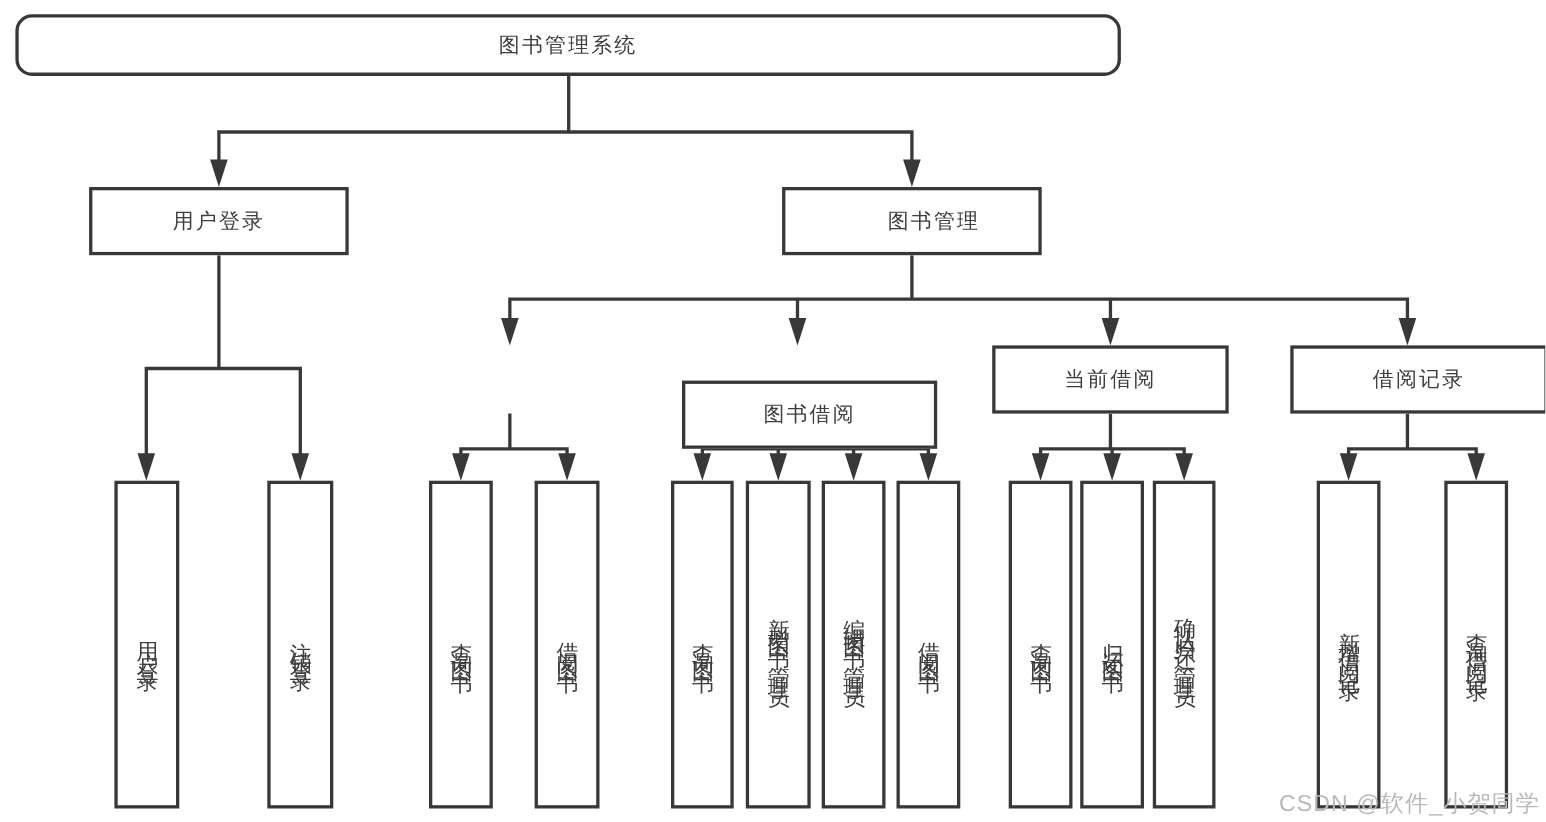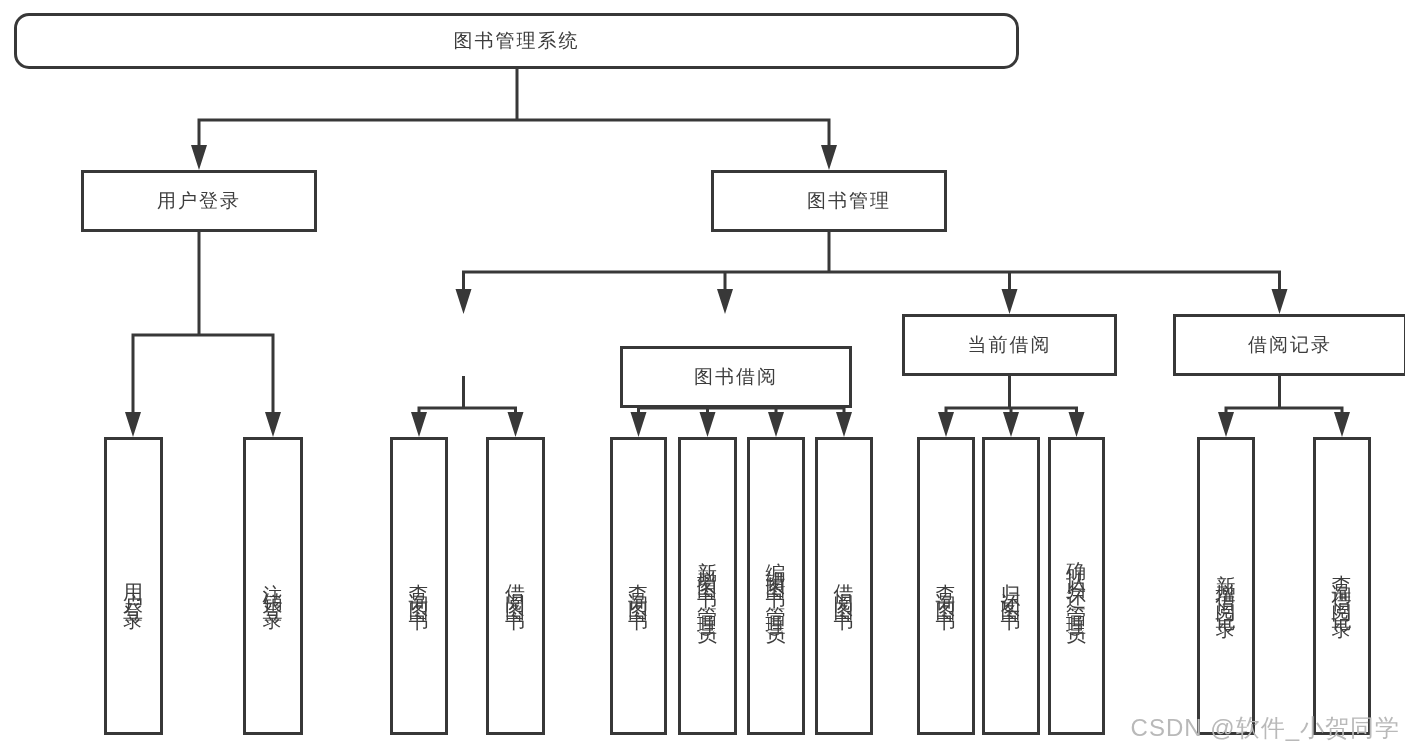--- a/index.html
+++ b/index.html
@@ -73,21 +73,21 @@
   .l-d2 { left: 982px;  width: 58px; }
   .l-d3 { left: 1048px; width: 57px; }
   .l-e1 { left: 1197px; width: 58px; }
   .l-e2 { left: 1313px; width: 58px; }
   .watermark {
     position: absolute;
     right: 5px;
     bottom: 3px;
     z-index: 5;
     color: #b9b9b9;
-    font-size: 24px;
+    font-size: 21px;
     letter-spacing: 1px;
     white-space: nowrap;
   }
 </style>
 </head>
 <body>
 
 <div class="canvas">
 
   <svg class="connectors" viewBox="0 0 1405 747" xmlns="http://www.w3.org/2000/svg">

